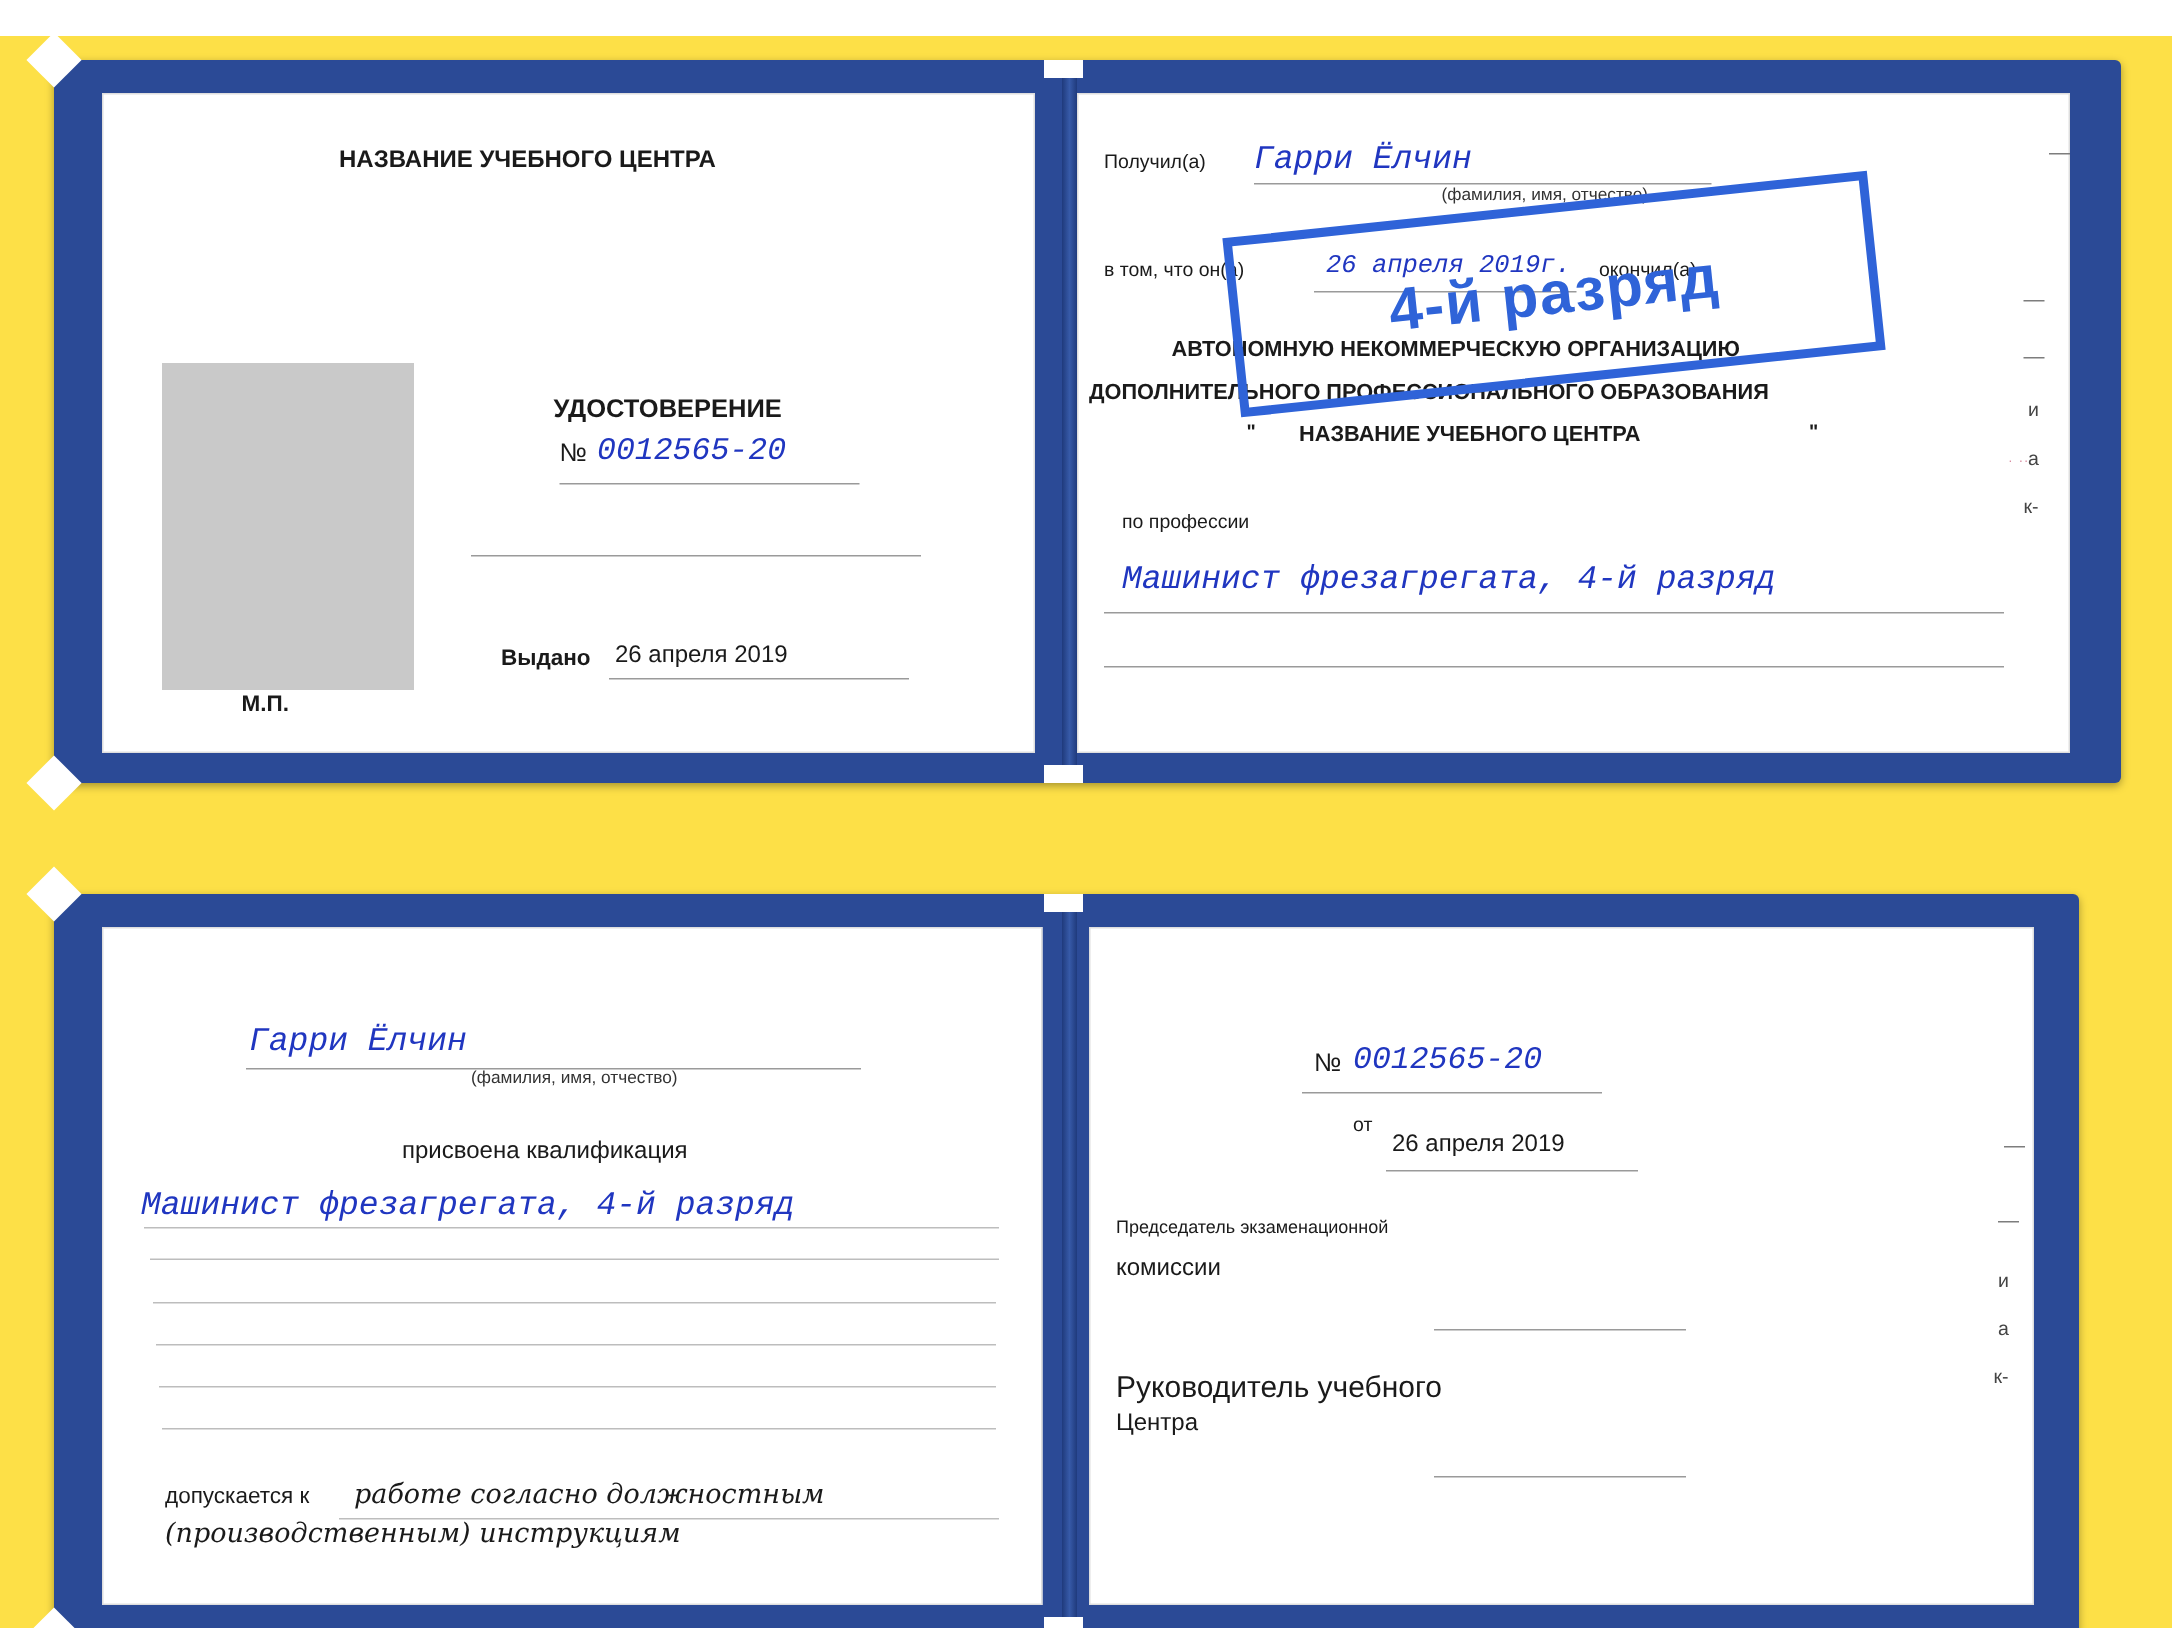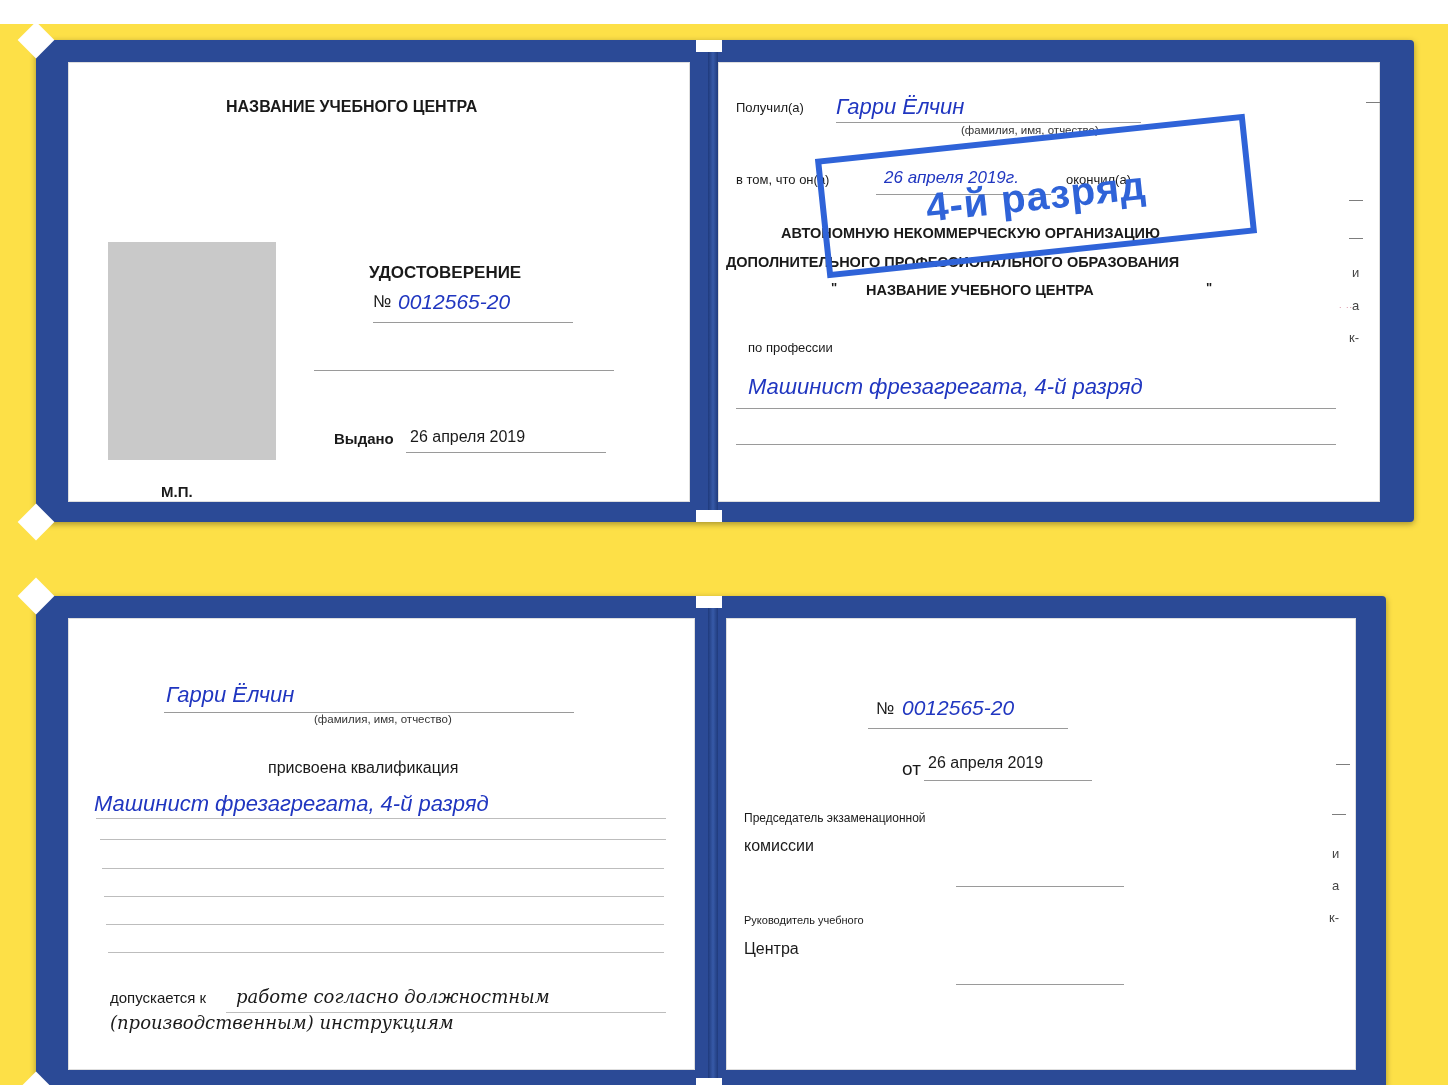--- a/index.html
+++ b/index.html
@@ -54,21 +54,21 @@
   }
 
   
   .t      { position: absolute; font-size: 15px; color: #1a1a1a; white-space: nowrap; }
   .t.bold { font-weight: bold; }
   .t.small{ font-size: 11.5px; color: #333; }
   .t.sm13 { font-size: 13px; }
   .hand {
     position: absolute;
     color: #2036c0;
-    font-family: Liberation Sans, sans-serif;
+    font-family: Liberation Mono, monospace;
     font-style: italic;
     font-size: 19px;
     white-space: nowrap;
   }
   .ink {
     position: absolute;
     color: #1a1a1a;
     font-size: 16px;
     white-space: nowrap;
   }
@@ -156,21 +156,21 @@
     <div class="ink" style="left:337px; top:252px; font-size:17px;">№</div>
     <div class="hand" style="left:362px; top:250px; font-size:21px;">0012565-20</div>
     <div class="line" style="left:337px; top:282px; width:200px;"></div>
 
     <div class="line" style="left:278px; top:330px; width:300px;"></div>
 
     <div class="t bold" style="left:298px; top:390px;">Выдано</div>
     <div class="ink" style="left:374px; top:388px;">26 апреля 2019</div>
     <div class="line" style="left:370px; top:412px; width:200px;"></div>
 
-    <div class="t bold" style="left:125px; top:443px;">М.П.</div>
+    <div class="t bold" style="left:125px; top:421px;">М.П.</div>
 
     <div class="t sm13" style="left:700px; top:60px;">Получил(а)</div>
     <div class="hand" style="left:800px; top:54px; font-size:22px;">Гарри Ёлчин</div>
     <div class="line" style="left:800px; top:82px; width:305px;"></div>
     <div class="t small" style="left:925px; top:84px;">(фамилия, имя, отчество)</div>
 
     <div class="t sm13" style="left:700px; top:132px;">в том, что он(а)</div>
     <div class="hand" style="left:848px; top:128px; font-size:17px;">26 апреля 2019г.</div>
     <div class="line" style="left:840px; top:154px; width:175px;"></div>
     <div class="t sm13" style="left:1030px; top:132px;">окончил(а)</div>
@@ -231,29 +231,29 @@
     <div class="t" style="left:74px; top:393px; font-size:15px;">допускается к</div>
     <div class="ink" style="left:200px; top:390px; font-size:18px; font-family:'DejaVu Serif',serif; font-style:italic;">работе согласно должностным</div>
     <div class="ink" style="left:74px; top:416px; font-size:18px; font-family:'DejaVu Serif',serif; font-style:italic;">(производственным) инструкциям</div>
     <div class="line light" style="left:190px; top:416px; width:440px;"></div>
 
 
     <div class="ink" style="left:840px; top:103px; font-size:17px;">№</div>
     <div class="hand" style="left:866px; top:100px; font-size:21px;">0012565-20</div>
     <div class="line" style="left:832px; top:132px; width:200px;"></div>
 
-    <div class="t" style="left:866px; top:162px; font-size:19px;">от</div>
+    <div class="t" style="left:866px; top:146px; font-size:13px;">от</div>
     <div class="ink" style="left:892px; top:158px; font-size:16px;">26 апреля 2019</div>
     <div class="line" style="left:888px; top:184px; width:168px;"></div>
 
     <div class="t" style="left:708px; top:215px; font-size:12px;">Председатель экзаменационной</div>
     <div class="t" style="left:708px; top:241px; font-size:16px;text-align:right;">комиссии</div>
     <div class="line" style="left:920px; top:290px; width:168px;"></div>
 
-    <div class="t" style="left:708px; top:318px; font-size:11px;">Руководитель учебного</div>
+    <div class="t" style="left:708px; top:318px; font-size:20px;">Руководитель учебного</div>
     <div class="t" style="left:708px; top:344px; font-size:16px;">Центра</div>
     <div class="line" style="left:920px; top:388px; width:168px;"></div>
 
     <div class="edge-dash" style="left:1300px; top:168px;"></div>
     <div class="edge-dash" style="left:1296px; top:218px;"></div>
     <div class="edge-text" style="left:1296px; top:250px;">и</div>
     <div class="edge-text" style="left:1296px; top:282px;">а</div>
     <div class="edge-text" style="left:1293px; top:314px;">к-</div>
   </div>
 

